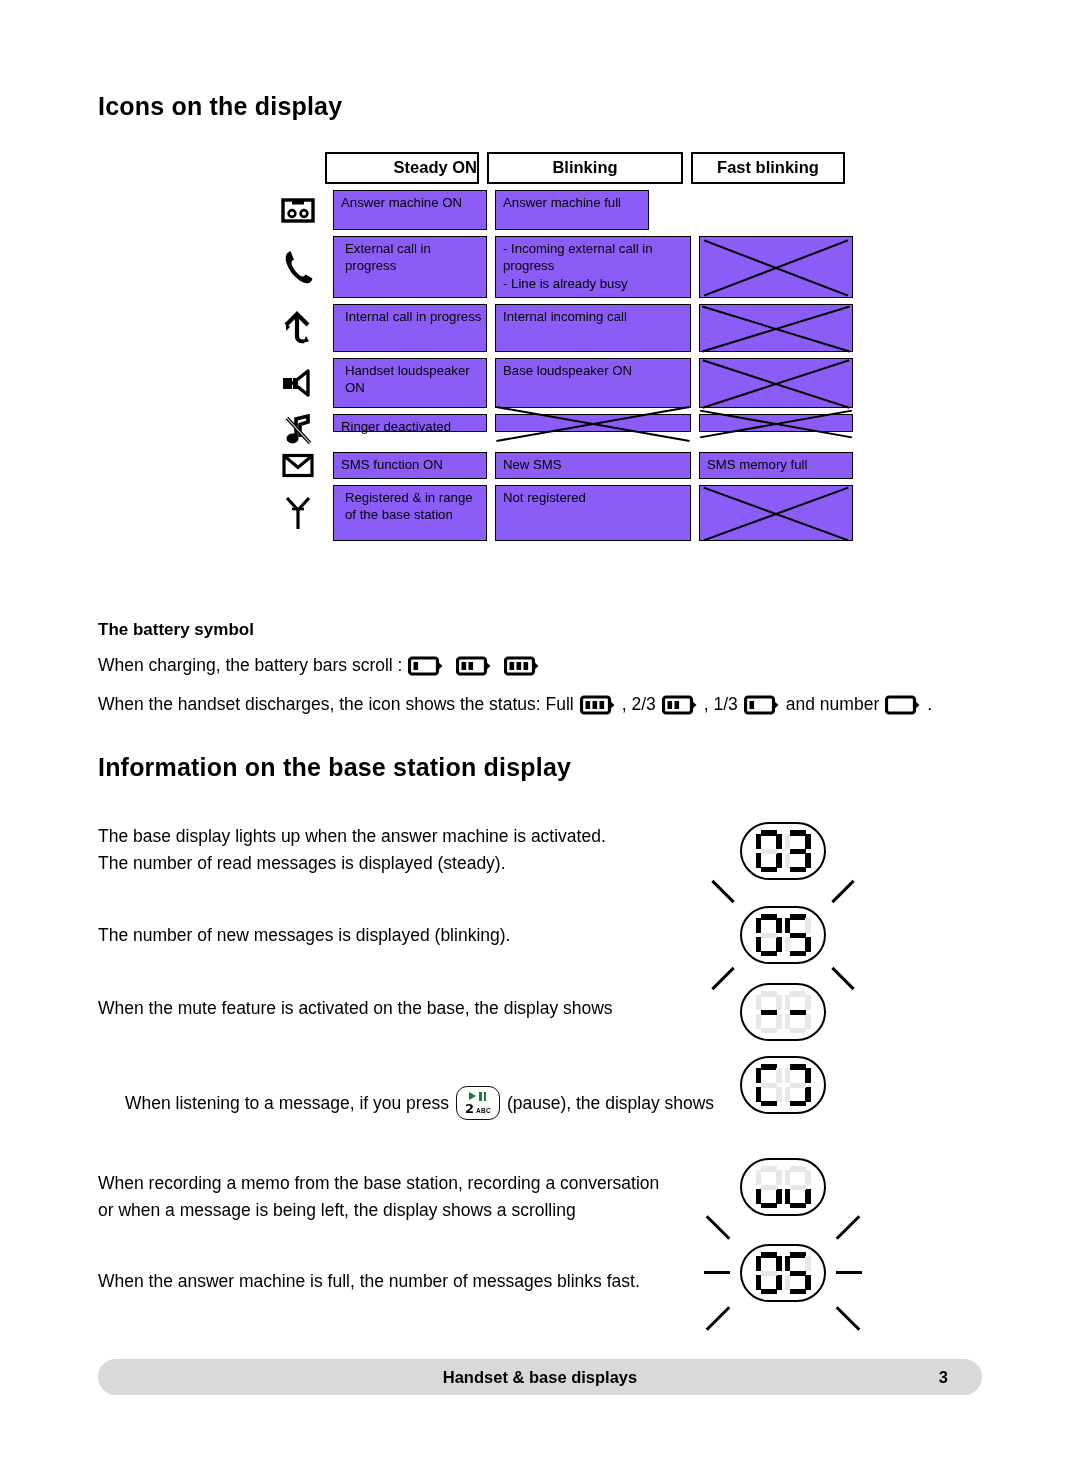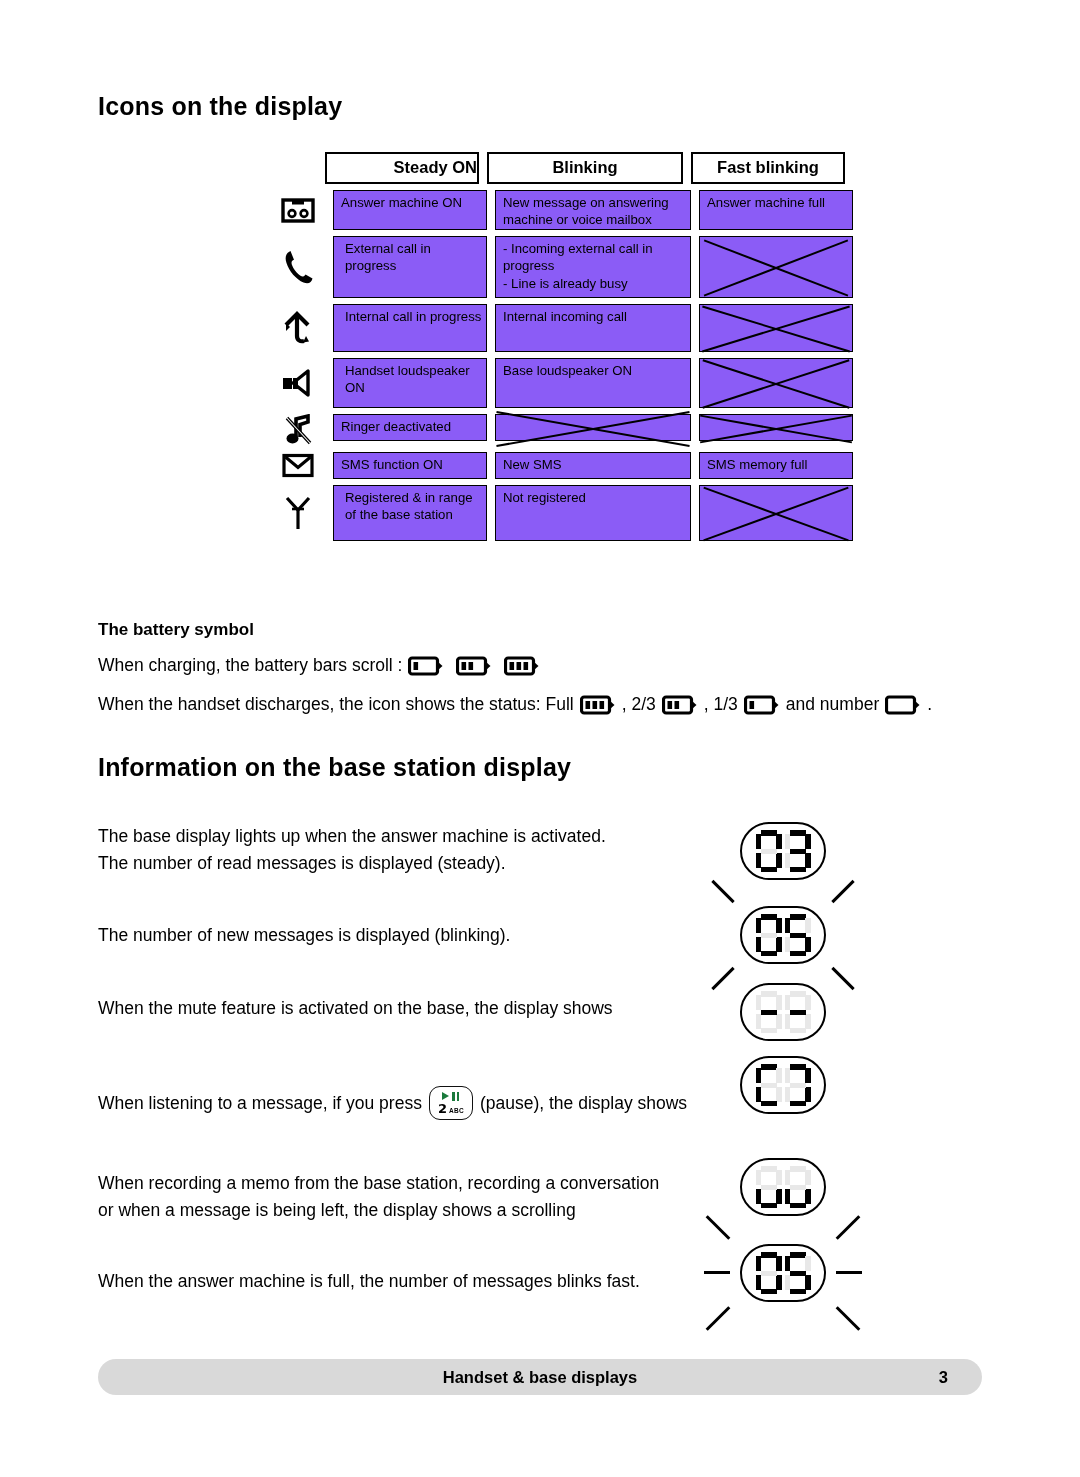--- a/index.html
+++ b/index.html
@@ -105,21 +105,21 @@
     background: #000;
     transform-origin: center;
   }
   .tcell.crossed::before { transform: rotate(var(--ang, 16deg)); }
   .tcell.crossed::after  { transform: rotate(calc(-1 * var(--ang, 16deg))); }
 
   .r1 .tcell { height: 40px; }
   .r2 .tcell { height: 62px; }
   .r3 .tcell { height: 48px; }
   .r4 .tcell { height: 50px; }
-  .r5 .tcell { height: 27px; }
+  .r5 .tcell { height: 18px; }
   .r6 .tcell { height: 27px; }
   .r7 .tcell { height: 56px; }
   .r2 .tcell.crossed { --ang: 21deg; }
   .r3 .tcell.crossed { --ang: 17deg; }
   .r4 .tcell.crossed { --ang: 18deg; }
   .r5 .tcell.crossed { --ang: 10deg; }
   .r7 .tcell.crossed { --ang: 20deg; }
 
   .icon-svg { display: block; }
 
@@ -137,21 +137,21 @@
   
   .bp {
     position: absolute;
     left: 98px;
     font-size: 17.5px;
     line-height: 1.52;
   }
   #bp1 { top: 823px; }
   #bp2 { top: 922px; }
   #bp3 { top: 995px; }
-  #bp4 { top: 1086px; display: flex; align-items: center; }
+  #bp4 { top: 1086px; display: flex; align-items: center; margin-left: 27px; }
   #bp5 { top: 1170px; }
   #bp6 { top: 1268px; }
 
   .key-2 {
     display: inline-flex;
     flex-direction: column;
     align-items: center;
     justify-content: center;
     width: 42px;
     height: 32px;
@@ -281,21 +281,20 @@
     <div class="tbl-row r1">
       <div class="icon-cell">
         <svg class="icon-svg" width="34" height="26" viewBox="0 0 34 26" aria-hidden="true">
           <rect x="2" y="3" width="30" height="21" fill="none" stroke="#000" stroke-width="3.4"></rect>
           <rect x="11" y="3" width="12" height="4.5" fill="#000"></rect>
           <circle cx="11" cy="16.5" r="3.4" fill="none" stroke="#000" stroke-width="2.6"></circle>
           <circle cx="23" cy="16.5" r="3.4" fill="none" stroke="#000" stroke-width="2.6"></circle>
         </svg>
       </div>
       <div class="tcell c1">Answer machine ON</div>
-      <div class="tcell c2">New message on answering machine or voice mailbox</div>
       <div class="tcell c3">Answer machine full</div>
     </div>
 
     <div class="tbl-row r2">
       <div class="icon-cell">
         <svg class="icon-svg" width="32" height="36" viewBox="0 0 32 36" aria-hidden="true">
           <path d="M8.5 2 C4 4 2.5 8 4.5 14 C7 22 14 30.5 21.5 33.5 C26.5 35.5 29.5 33.5 30.5 29.5
                    L23.5 25.5 C22 27.6 20.5 28.2 18.5 26.8 C14.8 24.2 11.2 19.6 9.8 15.4
                    C9.1 13.1 9.8 11.8 12 10.8 Z" fill="#000"></path>
         </svg>

